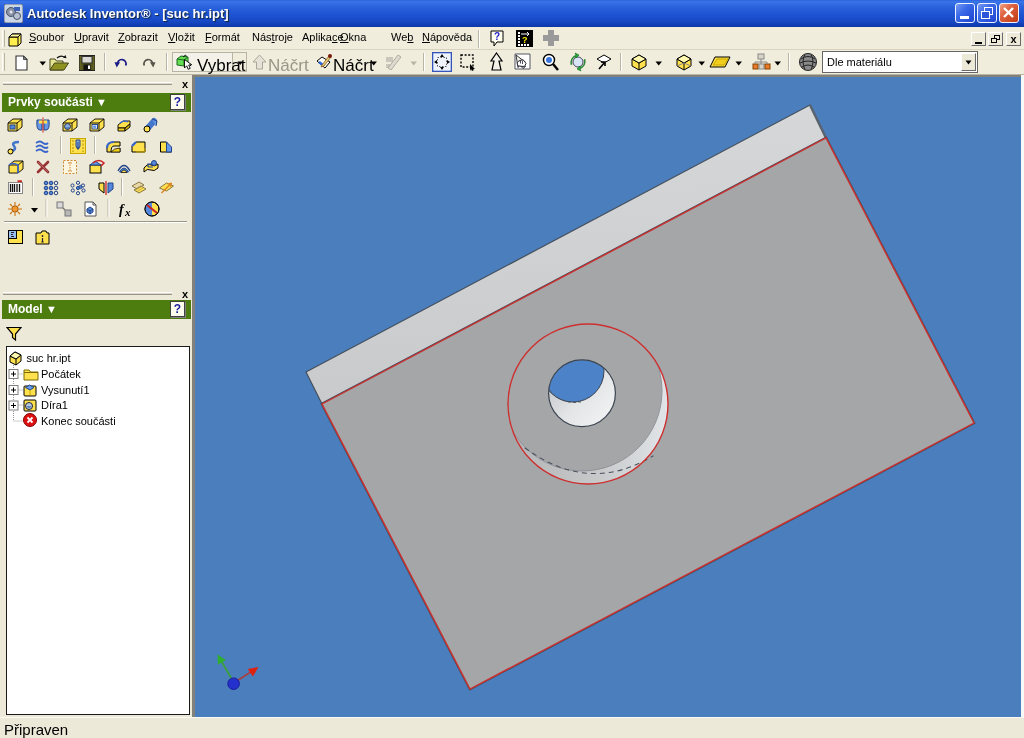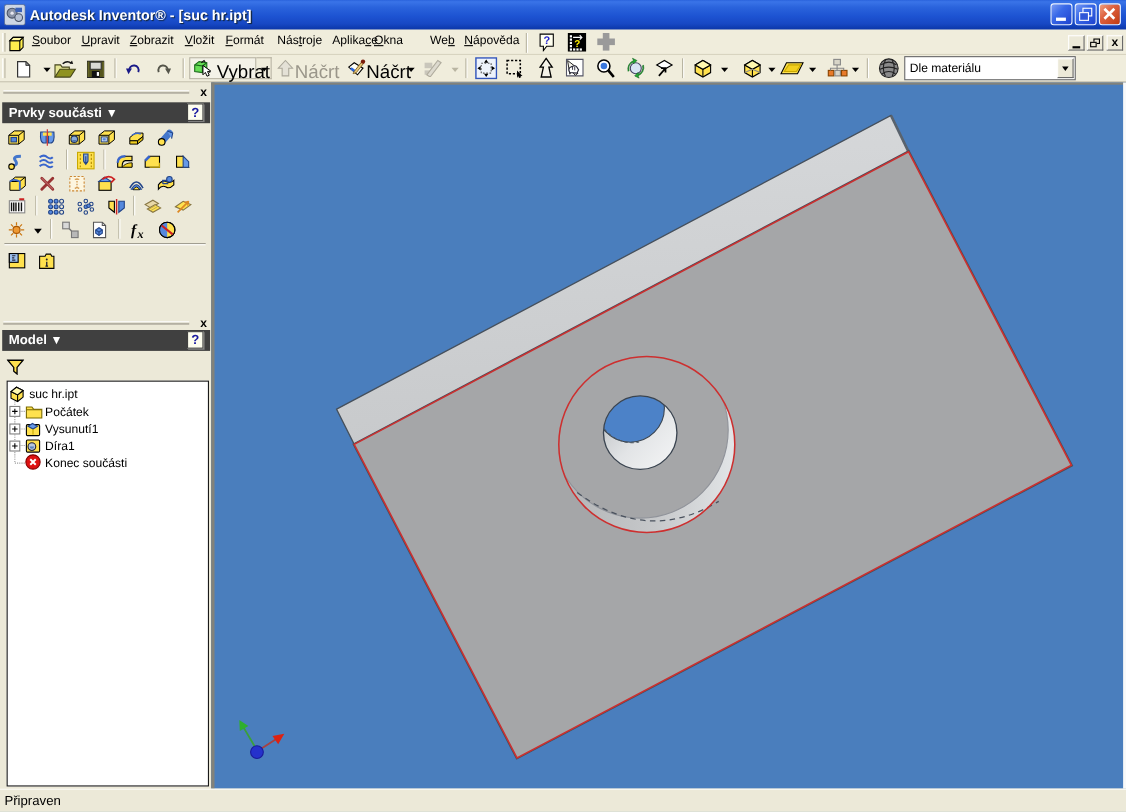--- a/index.html
+++ b/index.html
@@ -6,27 +6,27 @@
 .abs{position:absolute}
 #titlebar{left:0;top:0;width:1024px;height:27px;background:linear-gradient(180deg,#2a63dc 0%,#3a74e8 6%,#2a63dc 25%,#1d53d2 55%,#1748c4 80%,#0e3bb0 94%,#0c37a6 100%)}
 #title-text{left:27px;top:6px;color:#fff;font-size:13px;font-weight:bold;letter-spacing:0px;text-shadow:1px 1px 1px #123}
 .xpbtn{top:3px;width:20px;height:20px;border-radius:3px;border:1px solid #eef4ff}
 #menubar{left:0;top:27px;width:1024px;height:23px;background:#f0eddc;border-bottom:1px solid #d8d4c0}
 .menu{top:31px;font-size:11px;color:#000}
 #toolbar{left:0;top:50px;width:1024px;height:25px;background:#f0eddc;border-bottom:1px solid #b9b5a2}
 .tsep{top:53px;width:2px;height:18px;border-left:1px solid #b9b5a2;border-right:1px solid #fff}
 .tlabel{top:56px;font-size:17px}
 #leftpanel{left:0;top:75px;width:192px;height:641px;background:#ece9d8}
-.phead{left:2px;width:189px;height:19px;background:#404040;color:#fff;font-weight:bold;font-size:12px;line-height:19px;padding-left:6px}
+.phead{left:2px;width:189px;height:19px;background:#4d7c0f;color:#fff;font-weight:bold;font-size:12px;line-height:19px;padding-left:6px}
 .qbtn{width:15px;height:16px;background:#fdfdee;border:1px solid #404040;box-shadow:1px 1px 0 #808080;color:#1a1aa0;font-weight:bold;font-size:12px;text-align:center;line-height:15px}
 .grip{left:3px;width:169px;height:3px;border-top:1px solid #fff;border-bottom:1px solid #9a968a;background:#dcd8c8}
 .pclose{width:12px;height:11px;color:#000;font-size:11px;font-weight:bold;line-height:9px;text-align:center;font-family:"Liberation Sans",sans-serif}
 #viewport{left:192px;top:75px;width:832px;height:642px;background:#4a7ebd;border-left:3px solid #82827a;border-top:2px solid #82827a}
 #statusbar{left:0;top:717px;width:1024px;height:21px;background:#ece9d8;border-top:1px solid #fbfbf4}
-#status-text{left:4px;top:721px;font-size:12px;color:#000}
+#status-text{left:4px;top:721px;font-size:15px;color:#000}
 #treebox{left:6px;top:346px;width:184px;height:369px;background:#fff;border:1px solid #1a1a1a}
 u{text-decoration:underline}
 </style></head>
 <body>
 
 <div class="abs" id="titlebar"></div>
 <svg class="abs" style="left:4px;top:4px" width="19" height="19" viewBox="0 0 19 19">
     <rect x="0" y="0" width="19" height="19" rx="2" fill="#cdd6e4" stroke="#5a6a88"></rect>
     <circle cx="7" cy="8" r="4.5" fill="#8a93a6" stroke="#4a5468"></circle>
     <circle cx="13" cy="12" r="3.5" fill="#b8c2d4" stroke="#4a5468"></circle>

